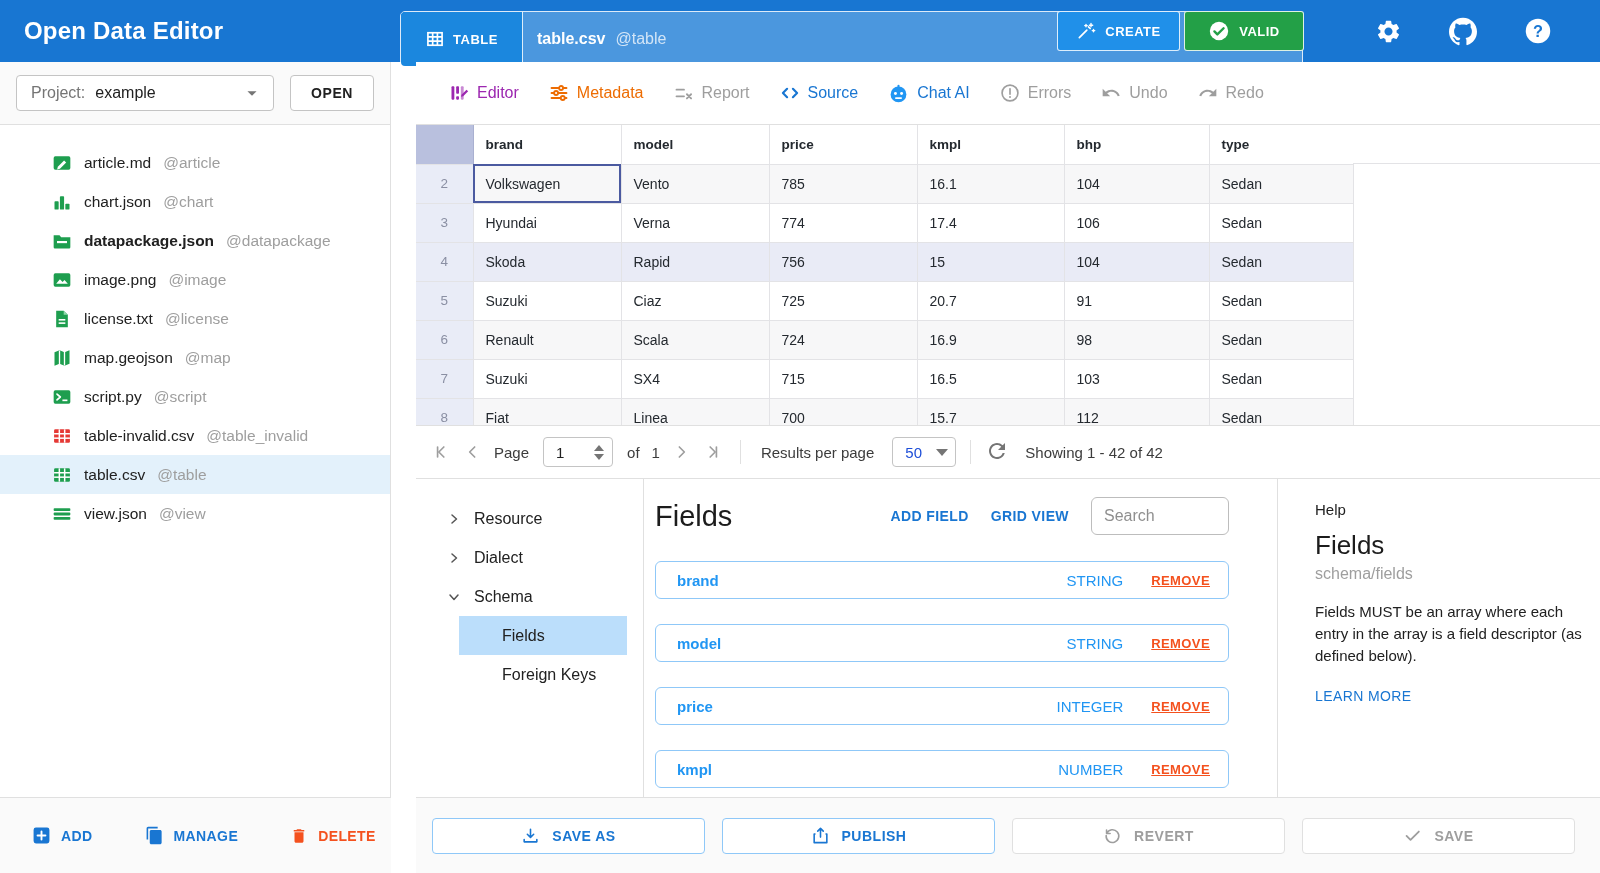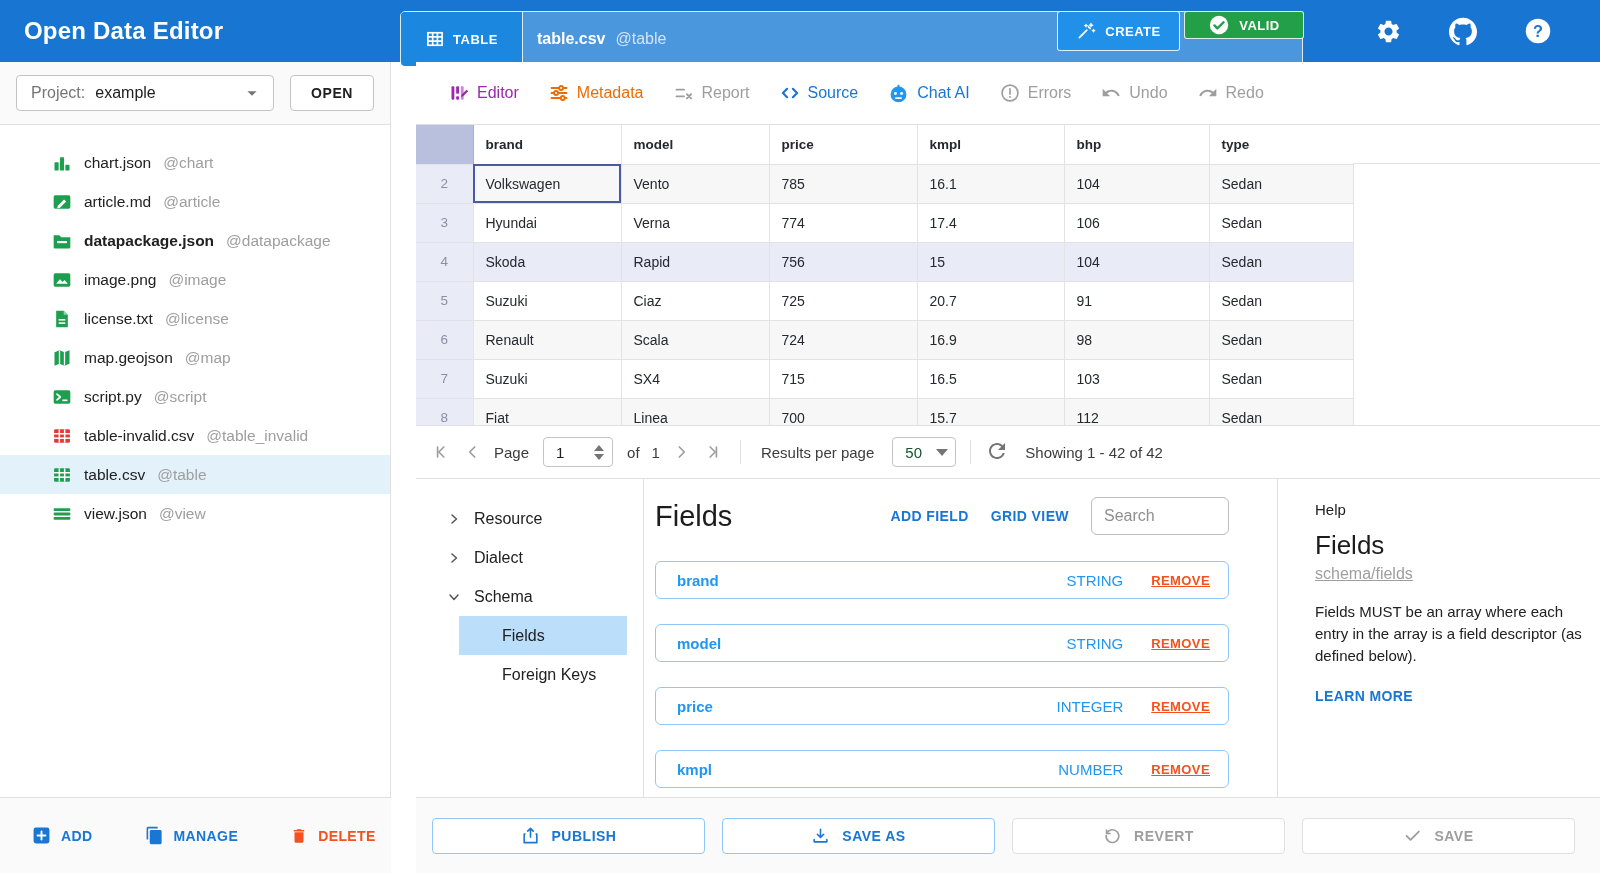--- a/index.html
+++ b/index.html
@@ -8,21 +8,21 @@
 
   
   .header { position:absolute; left:0; top:0; width:1600px; height:62px; background:#1876d2; display:flex; align-items:center; }
   .app-title { color:#fff; font-size:24px; font-weight:bold; letter-spacing:.2px; margin-left:24px; white-space:nowrap; }
   .file-widget { position:absolute; left:400px; top:11px; height:56px; width:903px; display:flex; border:1px solid rgba(255,255,255,.85); border-radius:5px; overflow:hidden; }
   .table-btn { width:122px; background:#1b87de; color:#fff; display:flex; align-items:center; justify-content:center; gap:8px; font-size:13px; font-weight:bold; letter-spacing:.5px; border-right:1px solid rgba(255,255,255,.85); cursor:pointer; }
   .path-bar { flex:1; background:#4b97de; color:#fff; display:flex; align-items:center; padding-left:14px; gap:10px; font-size:16px; }
   .path-name { font-weight:bold; }
   .path-alias { color:rgba(255,255,255,.75); }
   .create-btn { position:absolute; left:1057px; top:11px; width:123px; height:40px; background:#2090e9; border:1px solid rgba(255,255,255,.85); border-radius:3px; color:#fff; display:flex; align-items:center; justify-content:center; gap:9px; font-size:13px; font-weight:bold; letter-spacing:.5px; cursor:pointer; }
-  .valid-btn { position:absolute; left:1184px; top:11px; width:120px; height:28px; background:#23a047; border:1px solid rgba(255,255,255,.85); border-radius:3px; color:#fff; display:flex; align-items:center; justify-content:center; gap:9px; font-size:13px; font-weight:bold; letter-spacing:.5px; cursor:pointer; }
+  .valid-btn { position:absolute; left:1184px; top:11px; width:120px; height:40px; background:#23a047; border:1px solid rgba(255,255,255,.85); border-radius:3px; color:#fff; display:flex; align-items:center; justify-content:center; gap:9px; font-size:13px; font-weight:bold; letter-spacing:.5px; cursor:pointer; }
   .hdr-icons { position:absolute; right:48px; top:0; height:62px; display:flex; align-items:center; gap:47px; }
   .hdr-icon { width:28px; height:28px; cursor:pointer; display:flex; align-items:center; justify-content:center; }
 
   
   .sidebar { position:absolute; left:0; top:62px; width:391px; height:811px; border-right:1px solid #e0e0e0; background:#fff; }
   .project-bar { height:63px; background:#fafafa; border-bottom:1px solid #e0e0e0; display:flex; align-items:center; padding-left:16px; gap:16px; }
   .project-select { width:258px; height:36px; border:1px solid #c4c4c4; border-radius:4px; background:#fff; display:flex; align-items:center; padding:0 10px 0 14px; font-size:16px; cursor:pointer; }
   .project-label { color:#757575; margin-right:10px; }
   .project-value { color:#212121; flex:1; }
   .open-btn { width:84px; height:36px; border:1px solid #c4c4c4; border-radius:4px; background:#fff; font-size:14px; font-weight:bold; letter-spacing:.6px; color:#212121; display:flex; align-items:center; justify-content:center; cursor:pointer; }
@@ -64,21 +64,21 @@
   .pagination { height:54px; border-top:1px solid #e0e0e0; border-bottom:1px solid #e0e0e0; display:flex; align-items:center; padding-left:12px; color:#616161; font-size:15px; }
   .pg-btn { width:30px; height:30px; display:flex; align-items:center; justify-content:center; cursor:pointer; color:#8b8b8b; }
   .pg-text { margin:0 6px; color:#3c3c3c; }
   .page-input { width:70px; height:30px; border:1px solid #c4c4c4; border-radius:4px; display:flex; align-items:center; margin:0 8px; position:relative; background:#fff; }
   .page-input .pval { padding-left:12px; font-size:15px; color:#212121; flex:1; }
   .spinners { display:flex; flex-direction:column; gap:3px; padding-right:8px; cursor:pointer; }
   .spinners .tri-up { width:0; height:0; border-left:5px solid transparent; border-right:5px solid transparent; border-bottom:6px solid #757575; }
   .spinners .tri-dn { width:0; height:0; border-left:5px solid transparent; border-right:5px solid transparent; border-top:6px solid #757575; }
   .pg-divider { width:1px; height:24px; background:#e0e0e0; margin:0 14px; }
   .size-select { width:64px; height:30px; border:1px solid #c4c4c4; border-radius:4px; display:flex; align-items:center; margin-left:12px; background:#fff; cursor:pointer; }
-  .size-select .sval { padding-left:12px; flex:1; color:#14532d; }
+  .size-select .sval { padding-left:12px; flex:1; color:#1d4ed8; }
   .caret-dn { width:0; height:0; border-left:6px solid transparent; border-right:6px solid transparent; border-top:7px solid #757575; margin-right:7px; }
   .refresh { width:26px; height:26px; color:#757575; cursor:pointer; margin-right:14px; }
   .showing { color:#3c3c3c; }
 
   
   .lower { display:flex; height:334px; }
   .tree-panel { width:228px; border-right:1px solid #e0e0e0; padding-top:20px; }
   .tree-item { height:39px; display:flex; align-items:center; gap:14px; padding-left:32px; font-size:16px; color:#212121; cursor:pointer; }
   .tree-item .chev { color:#555; width:12px; display:flex; }
   .tree-child { height:39px; display:flex; align-items:center; font-size:16px; color:#212121; cursor:pointer; margin:0 16px 0 43px; padding-left:43px; }
@@ -93,23 +93,23 @@
   .search-box::placeholder { color:#8f8f8f; }
   .field-card { height:38px; border:1px solid #8fc8f8; border-radius:6px; display:flex; align-items:center; padding:0 18px 0 21px; margin-top:25px; background:#fff; }
   .field-card:first-of-type { margin-top:26px; }
   .field-name { color:#2196f3; font-size:15px; font-weight:bold; flex:1; }
   .field-type { color:#2196f3; font-size:15px; margin-right:28px; }
   .field-remove { color:#f4511e; font-size:13px; font-weight:bold; letter-spacing:.4px; text-decoration:underline; cursor:pointer; }
 
   .help-panel { width:347px; border-left:1px solid #e0e0e0; padding:22px 28px 0 37px; }
   .help-kicker { font-size:15px; color:#212121; }
   .help-title { font-size:26px; color:#1c1c1c; margin-top:12px; }
-  .help-path { font-size:16px; color:#9e9e9e; margin-top:4px;text-decoration:underline; }
+  .help-path { font-size:16px; color:#9e9e9e; margin-top:4px; }
   .help-body { font-size:15px; color:#212121; line-height:1.45; margin-top:18px; }
-  .help-link { display:inline-block; font-size:14px; font-weight:bold; letter-spacing:.4px; color:#1976d2; margin-top:22px; cursor:pointer; }
+  .help-link { display:inline-block; font-size:14px; font-weight:normal; letter-spacing:.4px; color:#1976d2; margin-top:22px; cursor:pointer; }
 
   
   .main-footer { position:absolute; left:0; bottom:0; width:1208px; height:76px; background:#fafafa; border-top:1px solid #e0e0e0; display:flex; align-items:center; padding-left:16px; gap:17px; }
   .big-btn { width:273px; height:36px; border-radius:4px; background:#fff; display:flex; align-items:center; justify-content:center; gap:12px; font-size:14px; font-weight:bold; letter-spacing:.5px; cursor:pointer; }
   .big-btn.active { border:1px solid #8fc8f8; color:#1976d2; }
   .big-btn.disabled { border:1px solid #e0e0e0; color:#9e9e9e; cursor:default; }
 
   svg { display:block; }
 </style>
 </head>
@@ -195,39 +195,39 @@
       </div>
       <div class="open-btn">
         <span>OPEN</span>
       </div>
     </div>
 
     <div class="file-list">
 
       <div class="file-item">
         <span>
+            <svg width="20" height="20" viewBox="0 0 24 24">
+              <rect x="2" y="4" width="20" height="16" rx="2" fill="#1e9e4f"></rect>
+              <path d="M7 16.5 l7.5-7.5 2.5 2.5 -7.5 7.5 -3.4.9z" fill="#fff"></path>
+            </svg>
+          </span>
+        <span class="fname">article.md</span>
+        <span class="falias">@article</span>
+      </div>
+
+      <div class="file-item">
+        <span>
             <svg width="20" height="20" viewBox="0 0 24 24" fill="#1e9e4f">
               <rect x="3" y="11" width="5" height="10" rx="1"></rect>
               <rect x="9.5" y="5" width="5" height="16" rx="1"></rect>
               <rect x="16" y="14" width="5" height="7" rx="1"></rect>
             </svg>
           </span>
         <span class="fname">chart.json</span>
         <span class="falias">@chart</span>
-      </div>
-
-      <div class="file-item">
-        <span>
-            <svg width="20" height="20" viewBox="0 0 24 24">
-              <rect x="2" y="4" width="20" height="16" rx="2" fill="#1e9e4f"></rect>
-              <path d="M7 16.5 l7.5-7.5 2.5 2.5 -7.5 7.5 -3.4.9z" fill="#fff"></path>
-            </svg>
-          </span>
-        <span class="fname">article.md</span>
-        <span class="falias">@article</span>
       </div>
 
       <div class="file-item bold">
         <span>
             <svg width="20" height="20" viewBox="0 0 24 24">
               <path d="M2 5 h7 l2 2.5 h11 v12 a1.5 1.5 0 0 1 -1.5 1.5 h-17 A1.5 1.5 0 0 1 2 19.5z" fill="#1e9e4f"></path>
               <rect x="6" y="12" width="12" height="2.6" fill="#fff"></rect>
             </svg>
           </span>
         <span class="fname">datapackage.json</span>
@@ -656,34 +656,34 @@
         <div class="help-path">schema/fields</div>
         <div class="help-body">Fields MUST be an array where each entry in the array is a field descriptor (as defined below).</div>
         <span class="help-link">LEARN MORE</span>
       </div>
     </div>
 
     <div class="main-footer">
       <div class="big-btn active">
         <span>
             <svg width="19" height="19" viewBox="0 0 24 24" stroke="#1976d2" stroke-width="2" fill="none" stroke-linecap="round" stroke-linejoin="round">
+              <path d="M12 4 v10 M8 10.5 l4 4 4-4"></path>
+              <path d="M4 17 v3 h16 v-3"></path>
+            </svg>
+          </span>
+        <span>SAVE AS</span>
+      </div>
+      <div class="big-btn active">
+        <span>
+            <svg width="19" height="19" viewBox="0 0 24 24" stroke="#1976d2" stroke-width="2" fill="none" stroke-linecap="round" stroke-linejoin="round">
               <path d="M12 14 V3 M8.5 6.5 L12 3 l3.5 3.5"></path>
               <path d="M5 10 h-1 v11 h16 V10 h-1"></path>
             </svg>
           </span>
         <span>PUBLISH</span>
-      </div>
-      <div class="big-btn active">
-        <span>
-            <svg width="19" height="19" viewBox="0 0 24 24" stroke="#1976d2" stroke-width="2" fill="none" stroke-linecap="round" stroke-linejoin="round">
-              <path d="M12 4 v10 M8 10.5 l4 4 4-4"></path>
-              <path d="M4 17 v3 h16 v-3"></path>
-            </svg>
-          </span>
-        <span>SAVE AS</span>
       </div>
       <div class="big-btn disabled">
         <span>
             <svg width="19" height="19" viewBox="0 0 24 24" stroke="#9e9e9e" stroke-width="2" fill="none" stroke-linecap="round" stroke-linejoin="round">
               <path d="M4.5 5 v4.5 H9"></path>
               <path d="M4.8 9.2 A8 8 0 1 1 4 12"></path>
             </svg>
           </span>
         <span>REVERT</span>
       </div>

